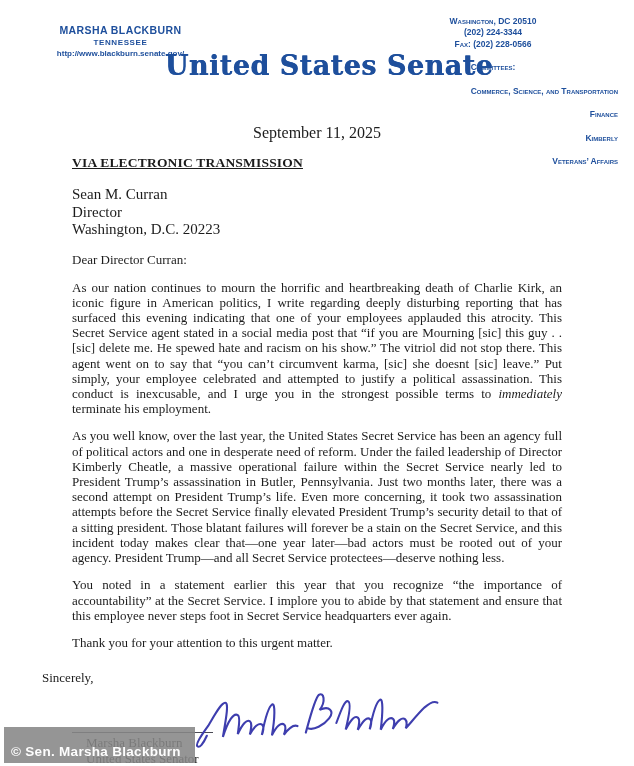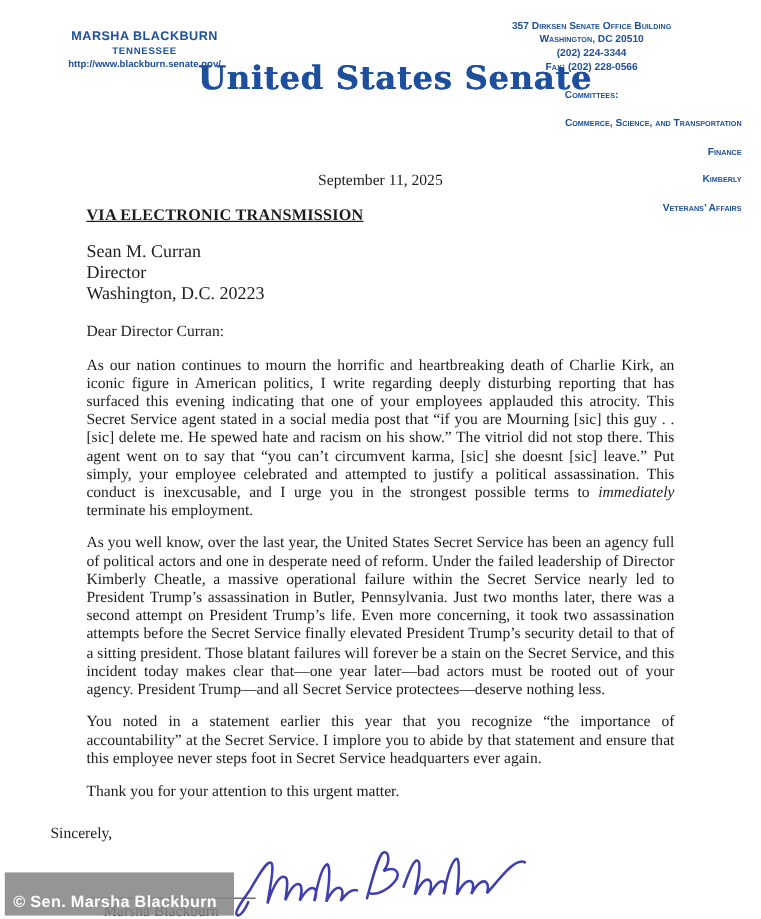--- a/index.html
+++ b/index.html
@@ -47,21 +47,21 @@
     font-family: "Liberation Sans", sans-serif;
     font-variant: small-caps;
     font-weight: bold;
     font-size: 8.5px;
     line-height: 1.35;
   }
   .lh-committees-heading { margin-top: 12px; text-align: center; }
   .lh-committee { margin-top: 12px; text-align: right; }
   
   .content { margin: 0 72px; }
-  .date { text-align: center; font-size: 13px; margin-top: 20px; }
+  .date { text-align: center; font-size: 16px; margin-top: 2px; }
   .via {
     margin-top: 13px;
     font-size: 13.5px;
     font-weight: bold;
     text-decoration: underline;
     letter-spacing: 0.2px;
   }
   .recipient { margin-top: 15px; font-size: 15px; line-height: 1.17; }
   .salutation { margin-top: 13px; font-size: 13px; }
   p.body-para {
@@ -105,21 +105,20 @@
 <div class="page">
 
   <header class="letterhead">
     <div class="lh-left">
       <div class="lh-name">MARSHA BLACKBURN</div>
       <div class="lh-state">TENNESSEE</div>
       <div class="lh-url">http://www.blackburn.senate.gov/</div>
     </div>
     <div class="lh-title">United States Senate</div>
     <div class="lh-right">
-      <div>357 Dirksen Senate Office Building</div>
       <div>Washington, DC 20510</div>
       <div>(202) 224-3344</div>
       <div>Fax: (202) 228-0566</div>
       <div class="lh-committees-heading">Committees:</div>
       <div class="lh-committee">Commerce, Science, and Transportation</div>
       <div class="lh-committee">Finance</div>
       <div class="lh-committee">Kimberly</div>
       <div class="lh-committee">Veterans’ Affairs</div>
     </div>
   </header>

